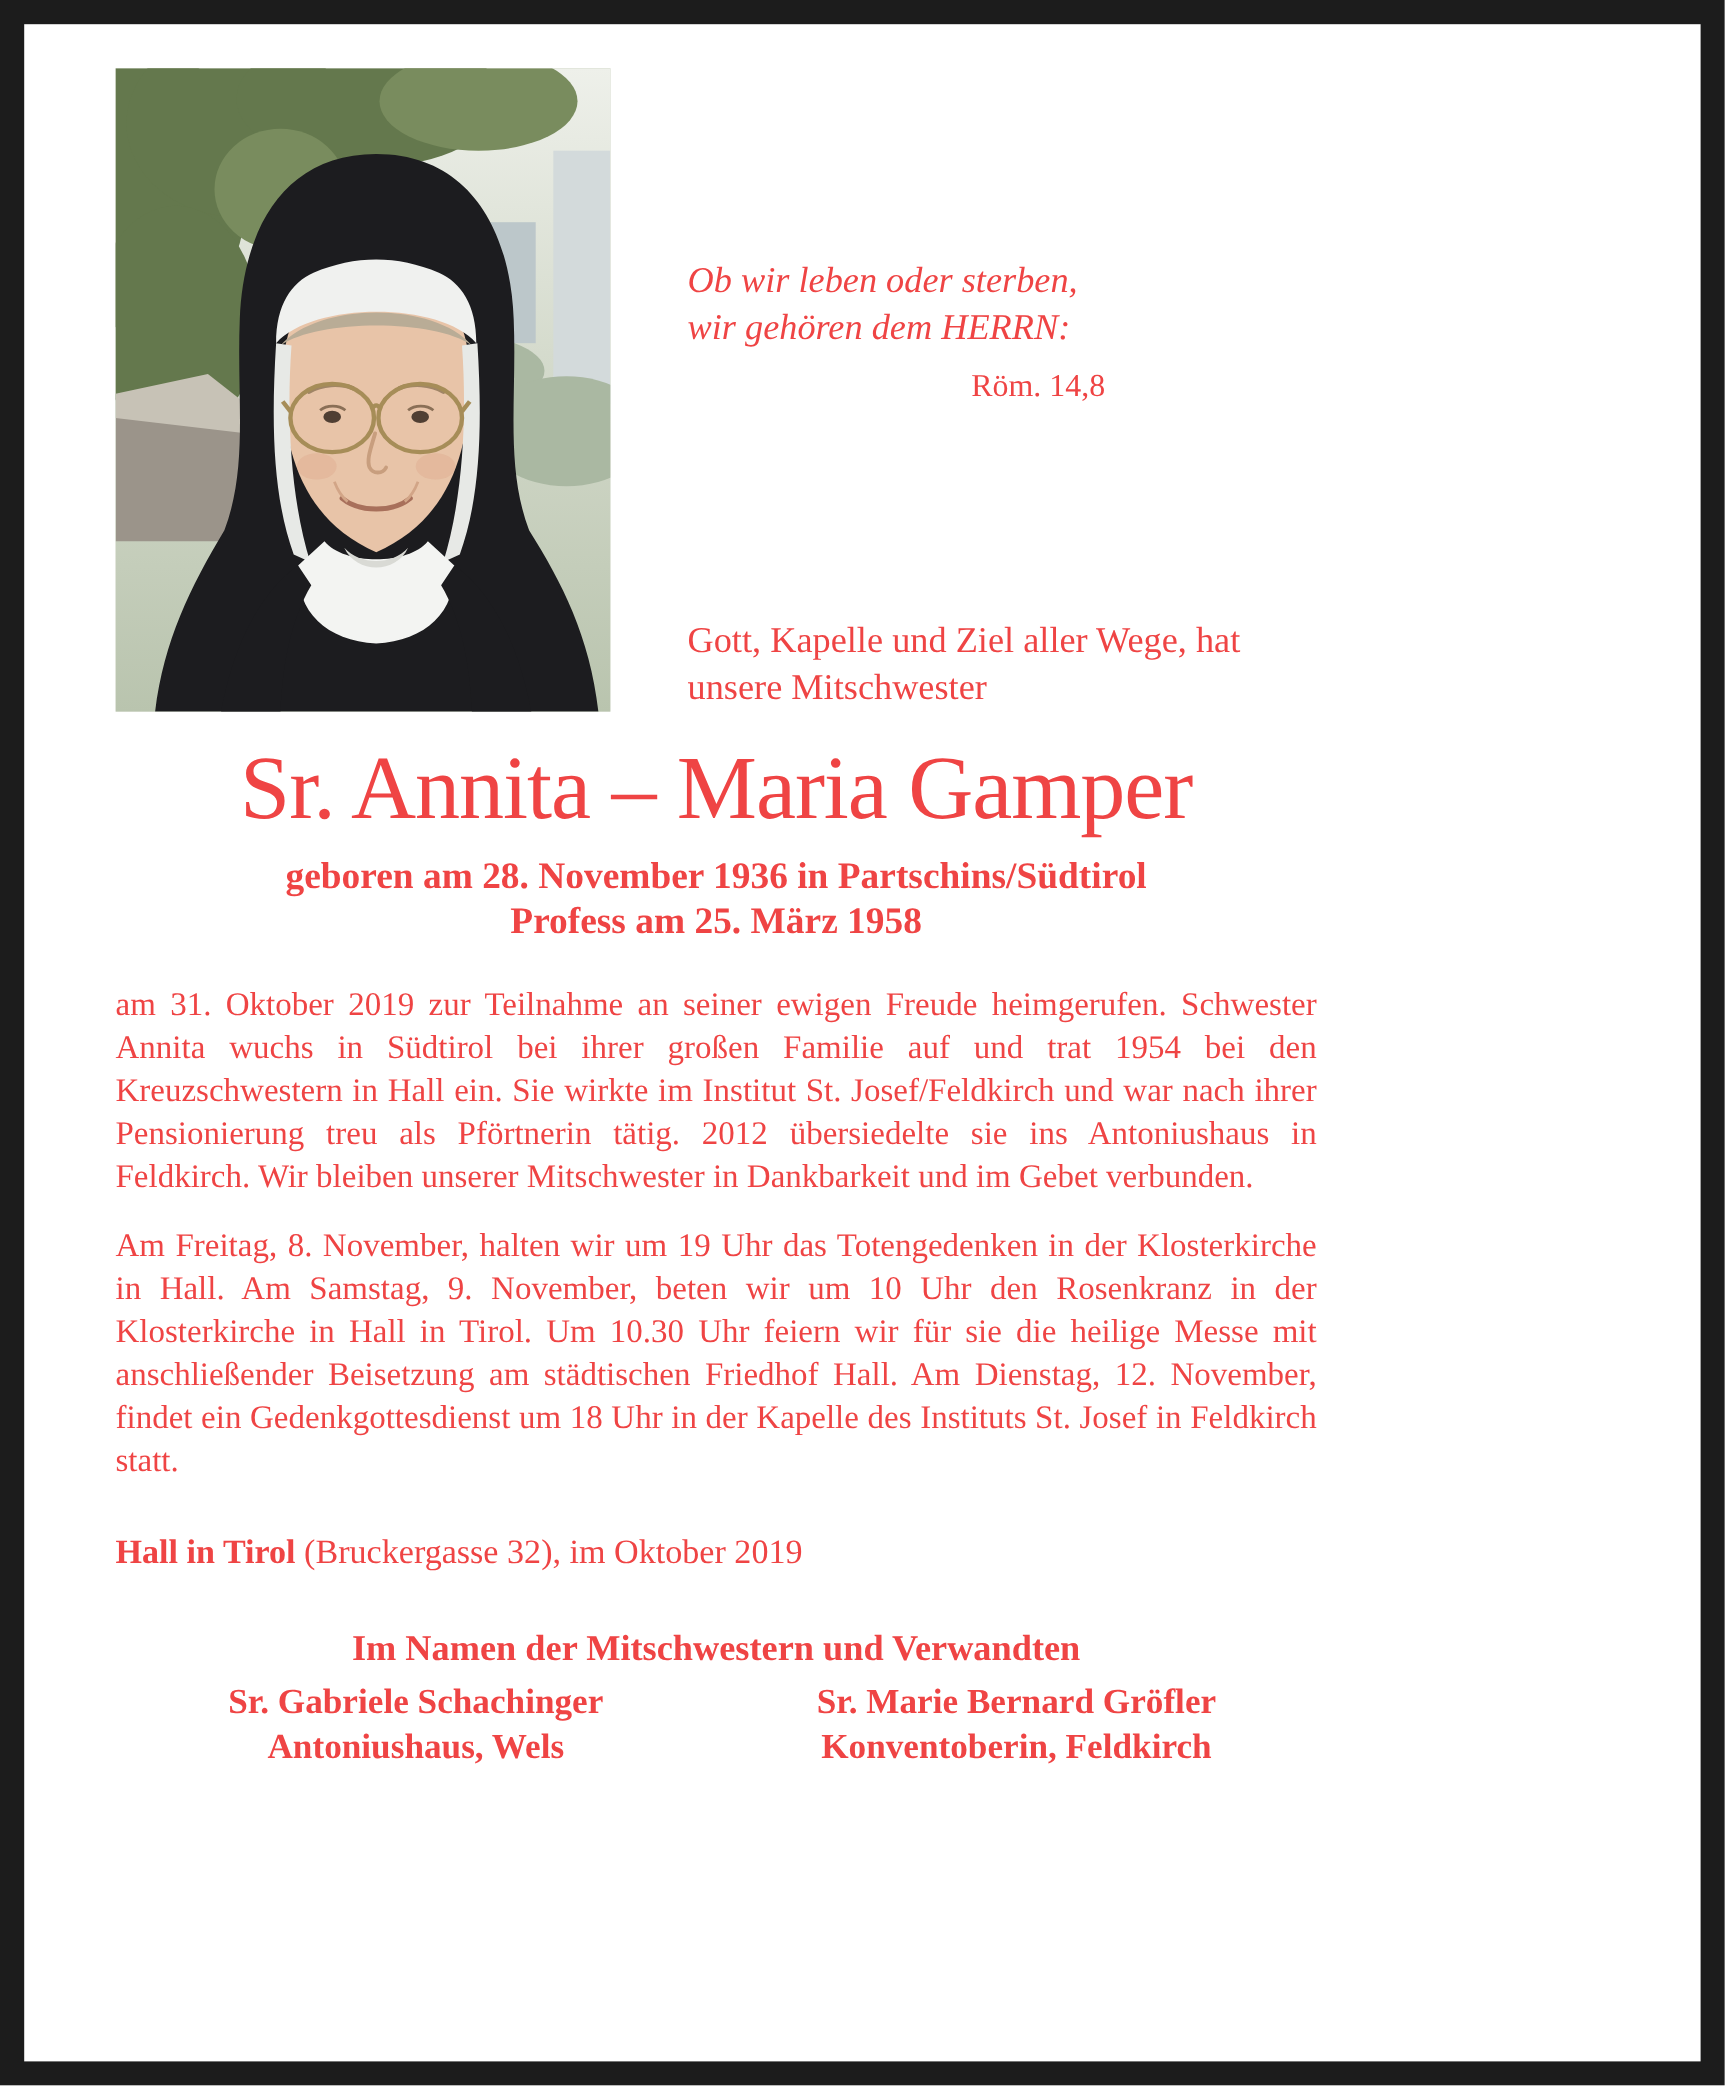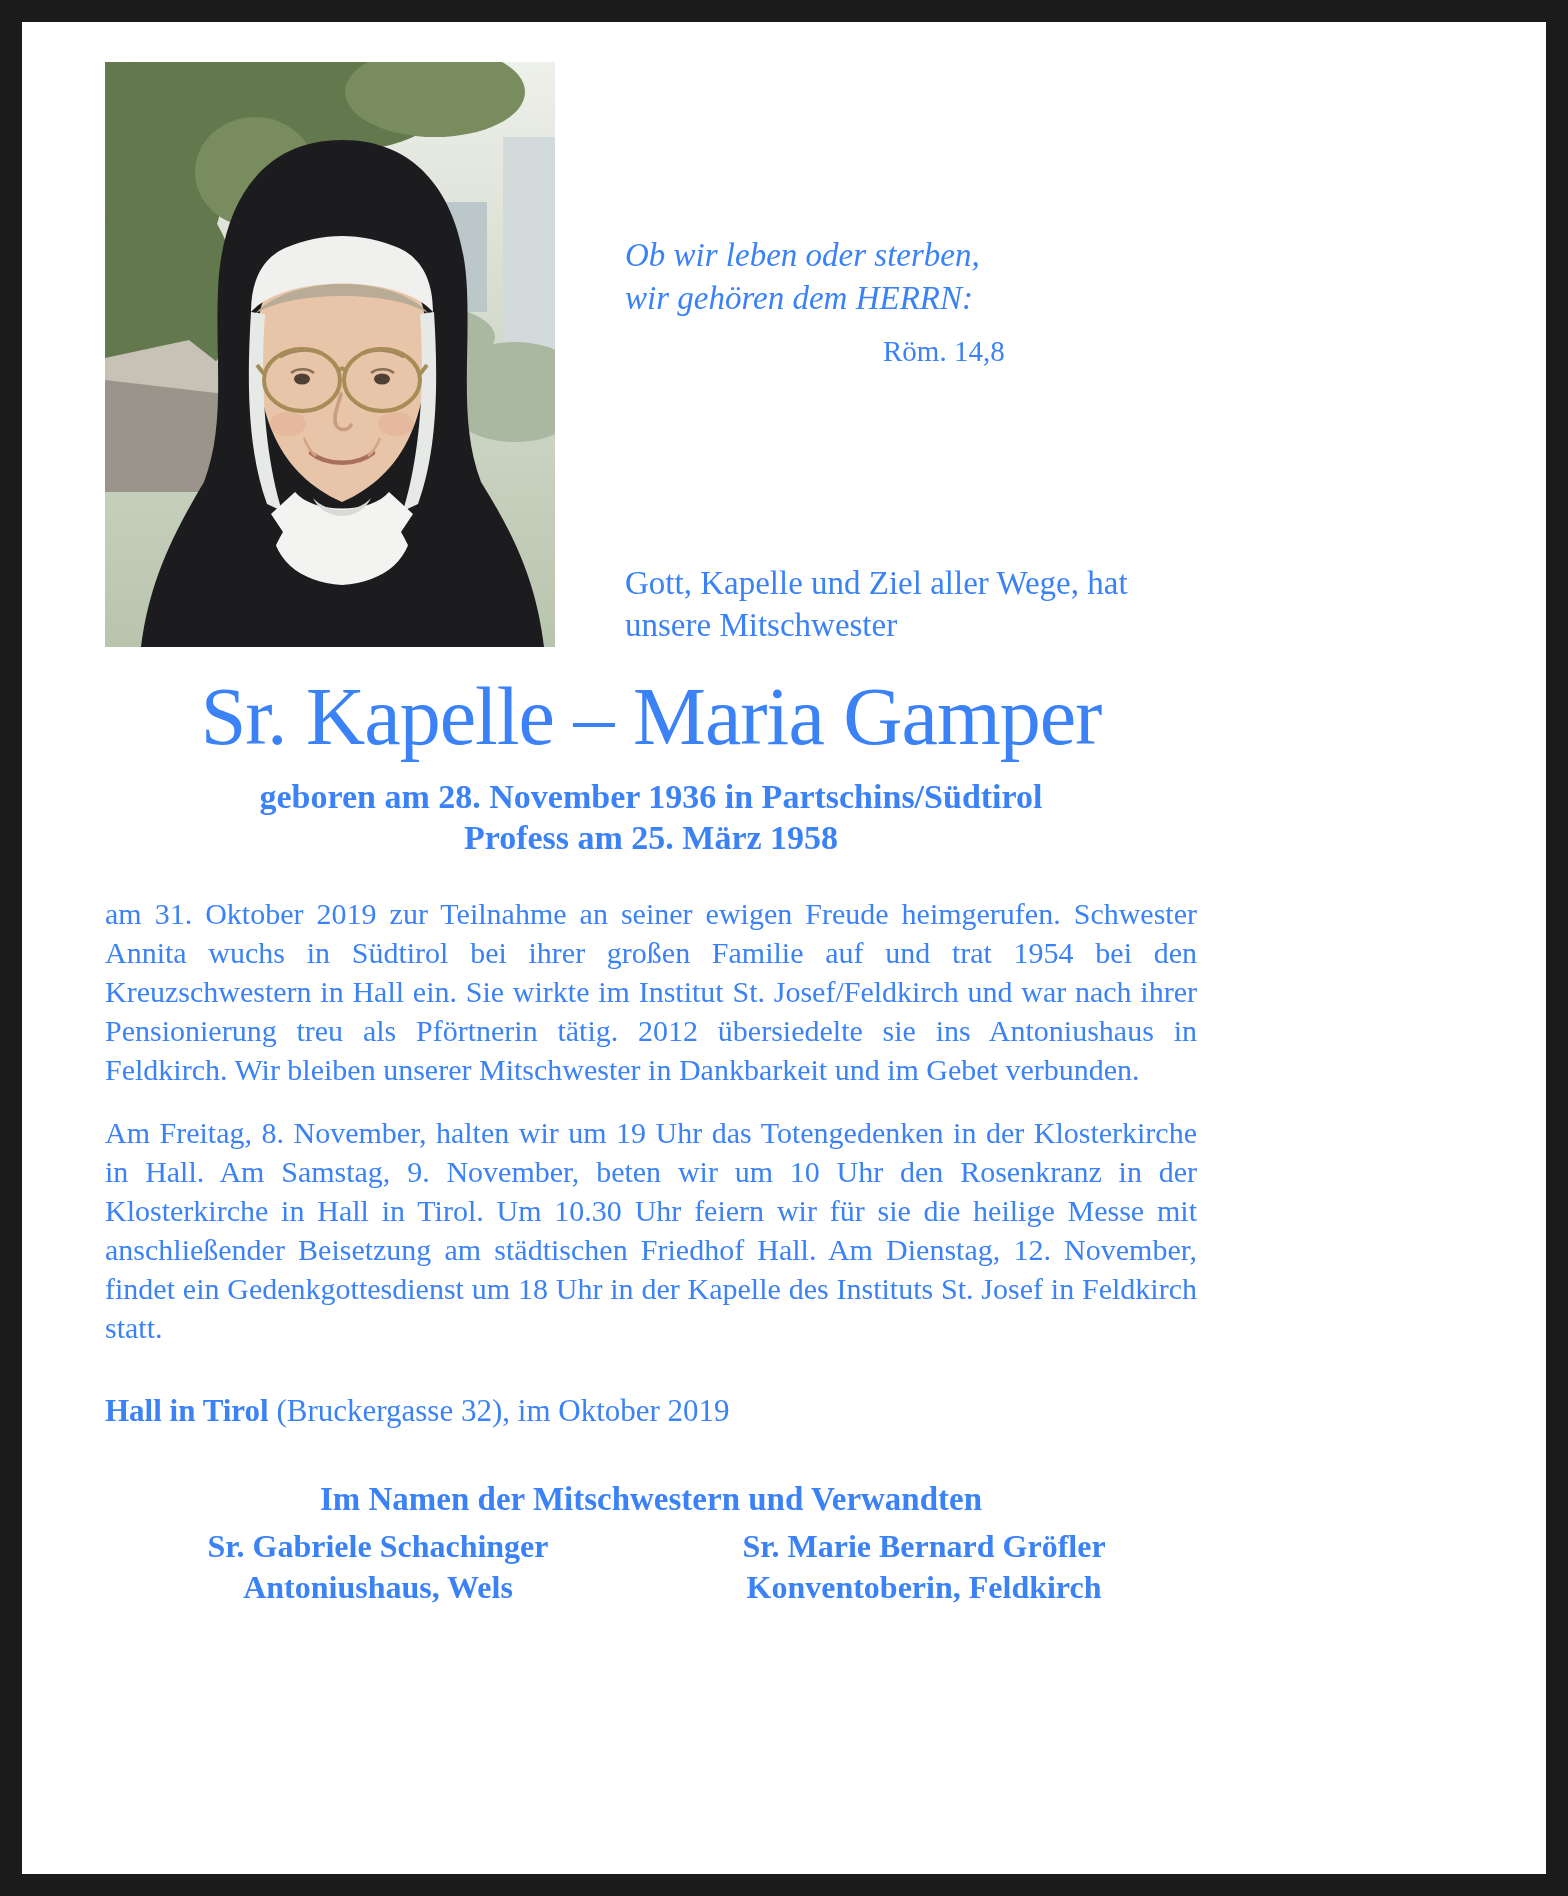--- a/index.html
+++ b/index.html
@@ -7,21 +7,21 @@
     padding: 0;
     background: #ffffff;
   }
   .page {
     position: relative;
     width: 1568px;
     height: 1896px;
     box-sizing: border-box;
     border: 22px solid #1c1c1c;
     background: #ffffff;
-    color: #3b82f6;
+    color: #ef4444;
     font-family: "Liberation Serif", "DejaVu Serif", serif;
     overflow: hidden;
   }
   .inner {
     position: relative;
     width: 100%;
     height: 100%;
   }
   .photo {
     position: absolute;
@@ -201,21 +201,21 @@
       <div>wir gehören dem HERRN:</div>
       <div class="quote-attr">Röm. 14,8</div>
     </div>
 
     <div class="intro">
       <div>Gott, Kapelle und Ziel aller Wege, hat</div>
       <div>unsere Mitschwester</div>
     </div>
 
     <div class="content">
-      <h1 class="name">Sr. Kapelle – Maria Gamper</h1>
+      <h1 class="name">Sr. Annita – Maria Gamper</h1>
 
       <div class="sub">
         <div>geboren am 28. November 1936 in Partschins/Südtirol</div>
         <div>Profess am 25. März 1958</div>
       </div>
 
       <p class="bodytext">am 31. Oktober 2019 zur Teilnahme an seiner ewigen Freude heimgerufen. Schwester Annita wuchs in Südtirol bei ihrer großen Familie auf und trat 1954 bei den Kreuzschwestern in Hall ein. Sie wirkte im Institut St. Josef/Feldkirch und war nach ihrer Pensionierung treu als Pförtnerin tätig. 2012 übersiedelte sie ins Antoniushaus in Feldkirch. Wir bleiben unserer Mitschwester in Dankbarkeit und im Gebet verbunden.</p>
       <p class="bodytext second">Am Freitag, 8. November, halten wir um 19 Uhr das Totengedenken in der Klosterkirche in Hall. Am Samstag, 9. November, beten wir um 10 Uhr den Rosenkranz in der Klosterkirche in Hall in Tirol. Um 10.30 Uhr feiern wir für sie die heilige Messe mit anschließender Beisetzung am städtischen Friedhof Hall. Am Dienstag, 12. November, findet ein Gedenkgottesdienst um 18 Uhr in der Kapelle des Instituts St. Josef in Feldkirch statt.</p>
 
       <p class="place"><span class="city">Hall in Tirol</span><span> (Bruckergasse 32), im Oktober 2019</span></p>

